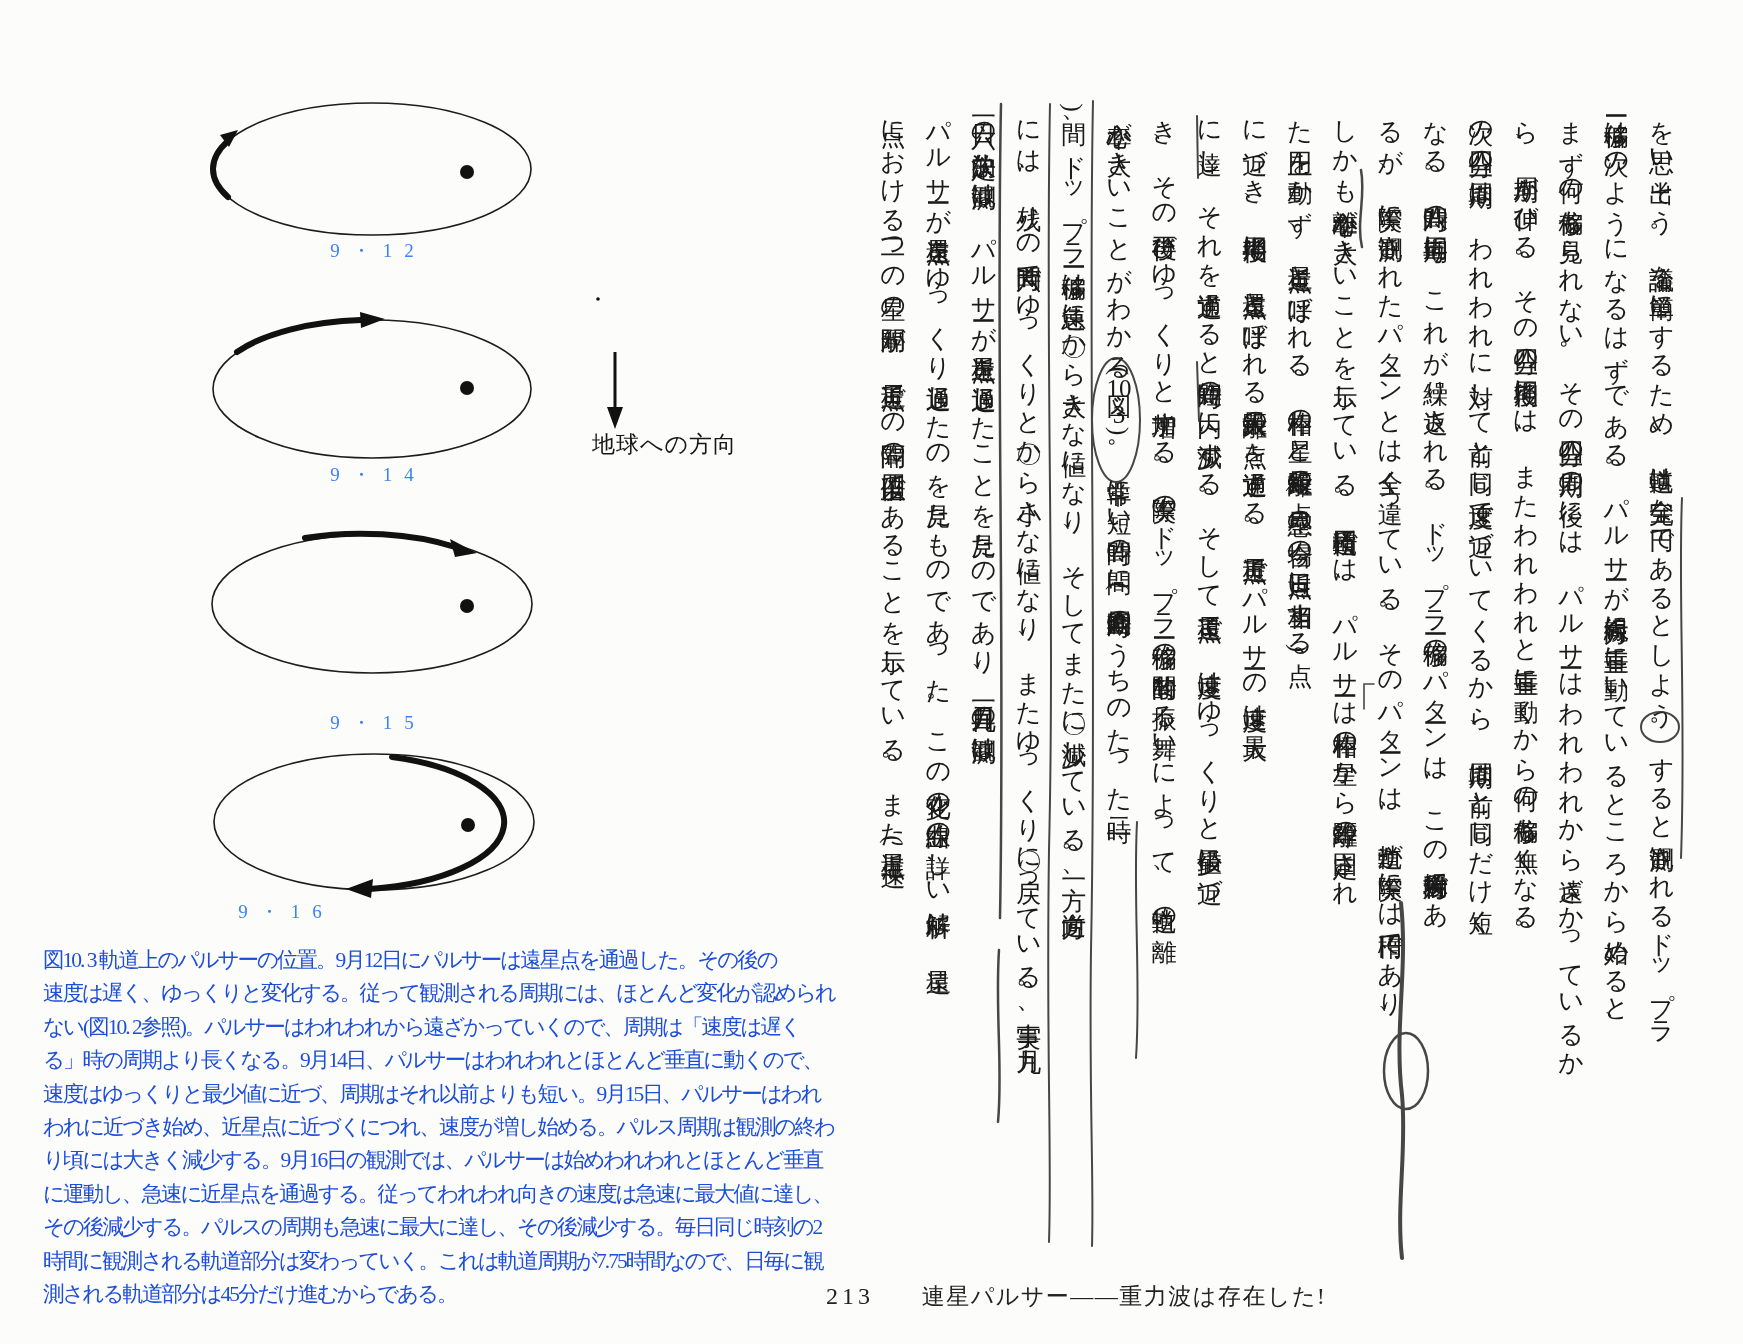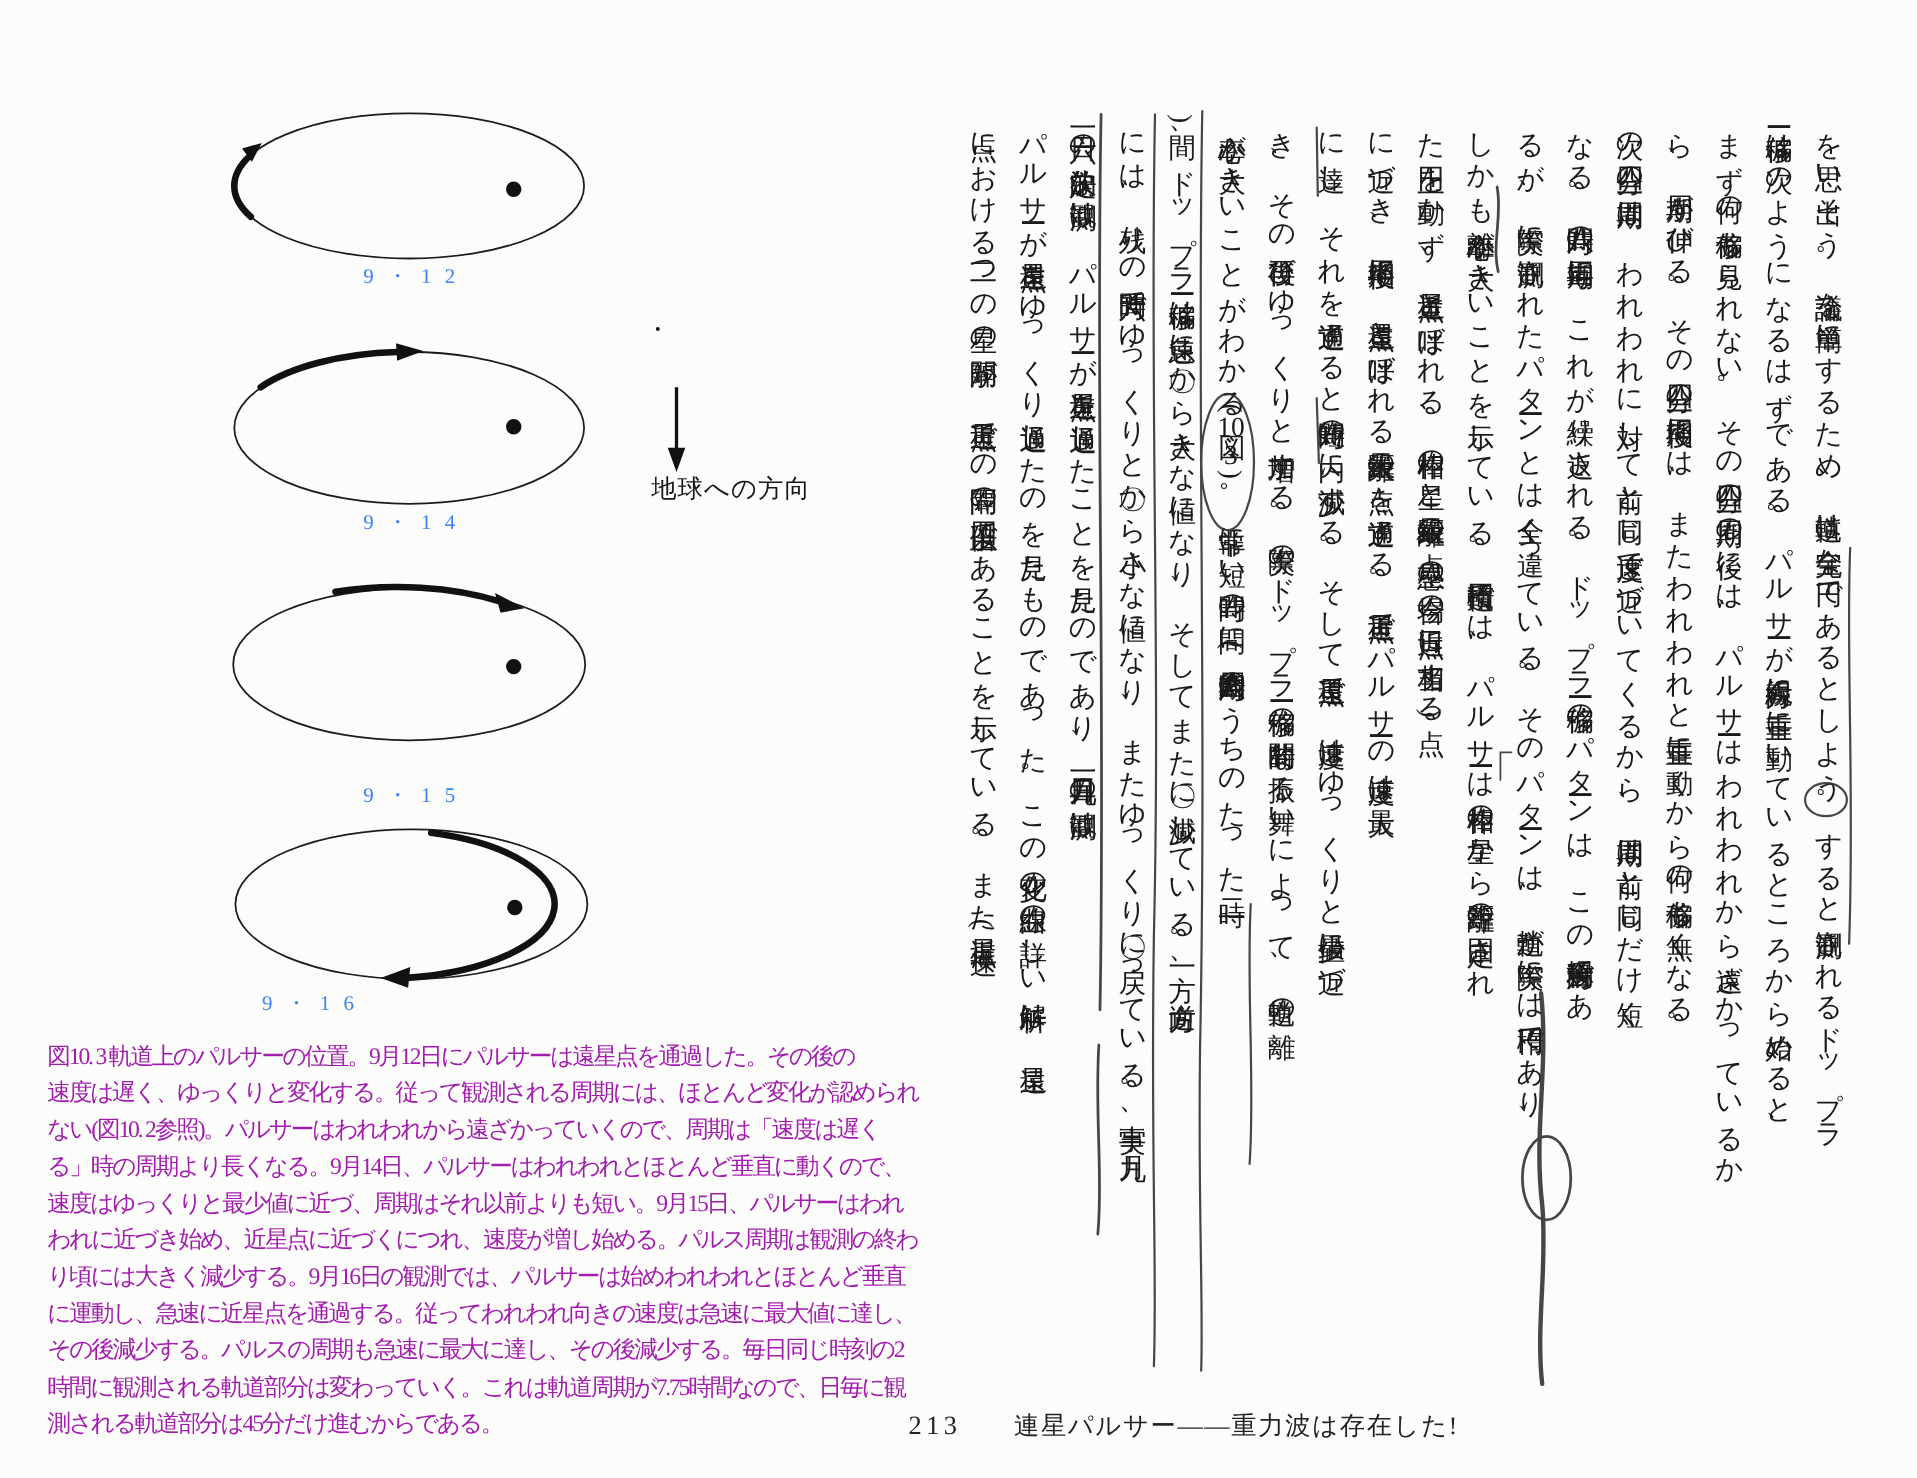--- a/index.html
+++ b/index.html
@@ -5,21 +5,21 @@
   html,body{margin:0;padding:0;background:#d9d9d5;}
   .page{position:relative;width:1743px;height:1344px;background:#fcfcfa;overflow:hidden;
         font-family:"Liberation Serif","DejaVu Serif",serif;color:#1c1c1c;}
   svg{display:block;}
   .fig-svg{position:absolute;left:0;top:0;}
   .anno-svg{position:absolute;left:0;top:0;pointer-events:none;}
   .fig-label{position:absolute;transform:translateX(-50%);font-size:19px;letter-spacing:12px;
              white-space:nowrap;color:#3b82f6;}
   .earth-label{position:absolute;font-size:23px;letter-spacing:1px;white-space:nowrap;color:#171717;}
   .caption{position:absolute;left:43px;top:944px;width:770px;font-size:21.5px;
-           letter-spacing:-2px;line-height:33.4px;color:#a21caf;}
+           letter-spacing:-2px;line-height:33.4px;color:#1d4ed8;}
   .caption div{white-space:nowrap;}
   .vtext{position:absolute;top:103px;left:866px;width:818px;height:1185px;
          writing-mode:vertical-rl;text-orientation:mixed;font-size:25px;
          letter-spacing:0.6px;color:#1a1a1a;}
   .vcol{line-height:45.2px;white-space:nowrap;margin:0;}
   .tcy{text-combine-upright:all;}
   .footer{position:absolute;left:792px;top:1281px;font-size:23px;color:#222;}
   .footer .pgnum{letter-spacing:4px;font-size:24px;margin-left:34px;}
   .footer .rtitle{margin-left:42px;letter-spacing:1.5px;}
 </style>

